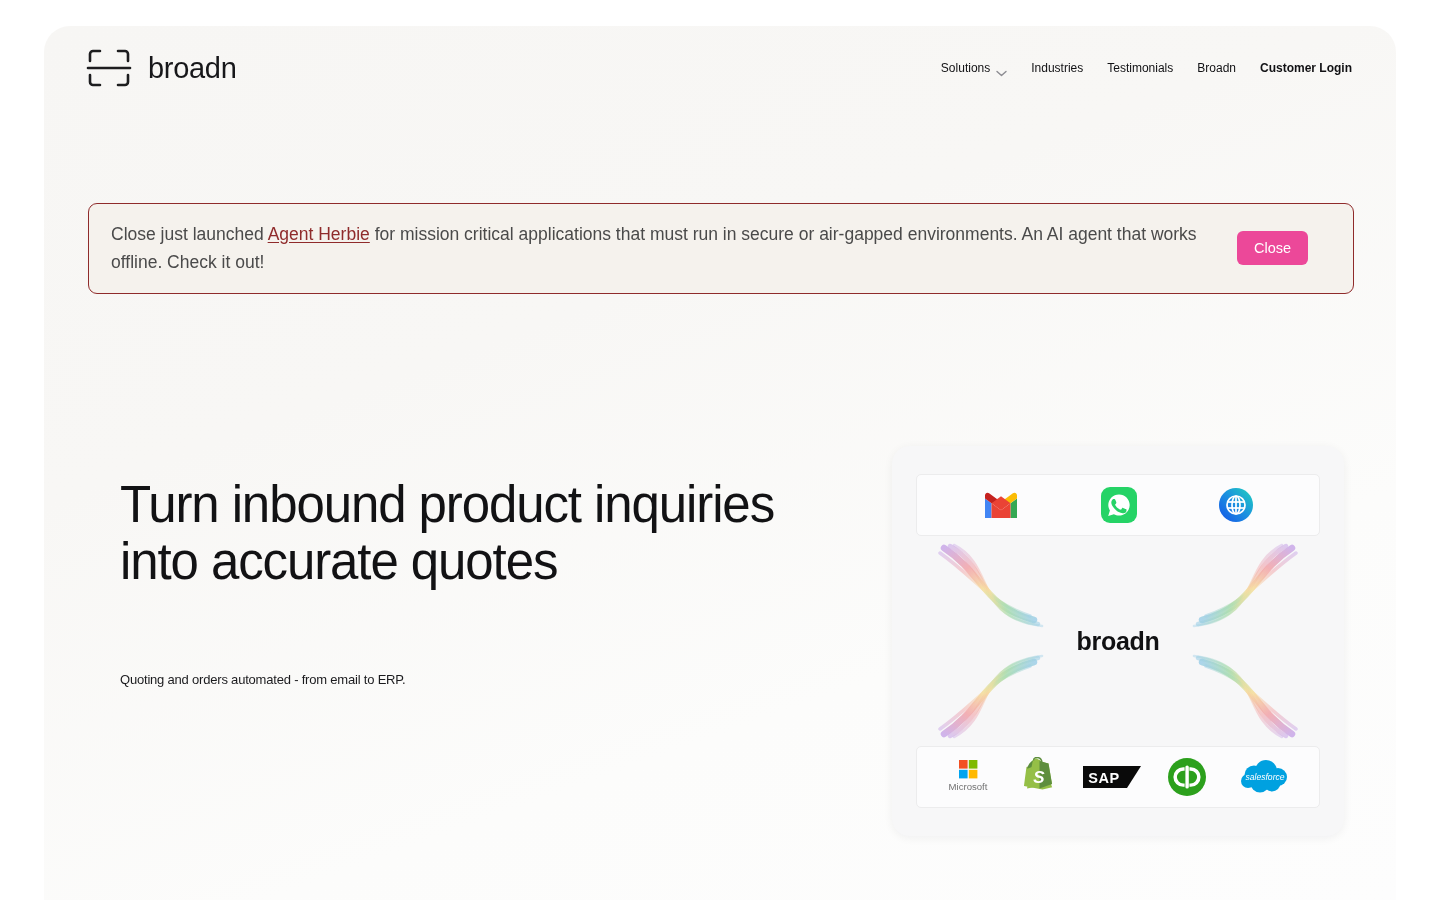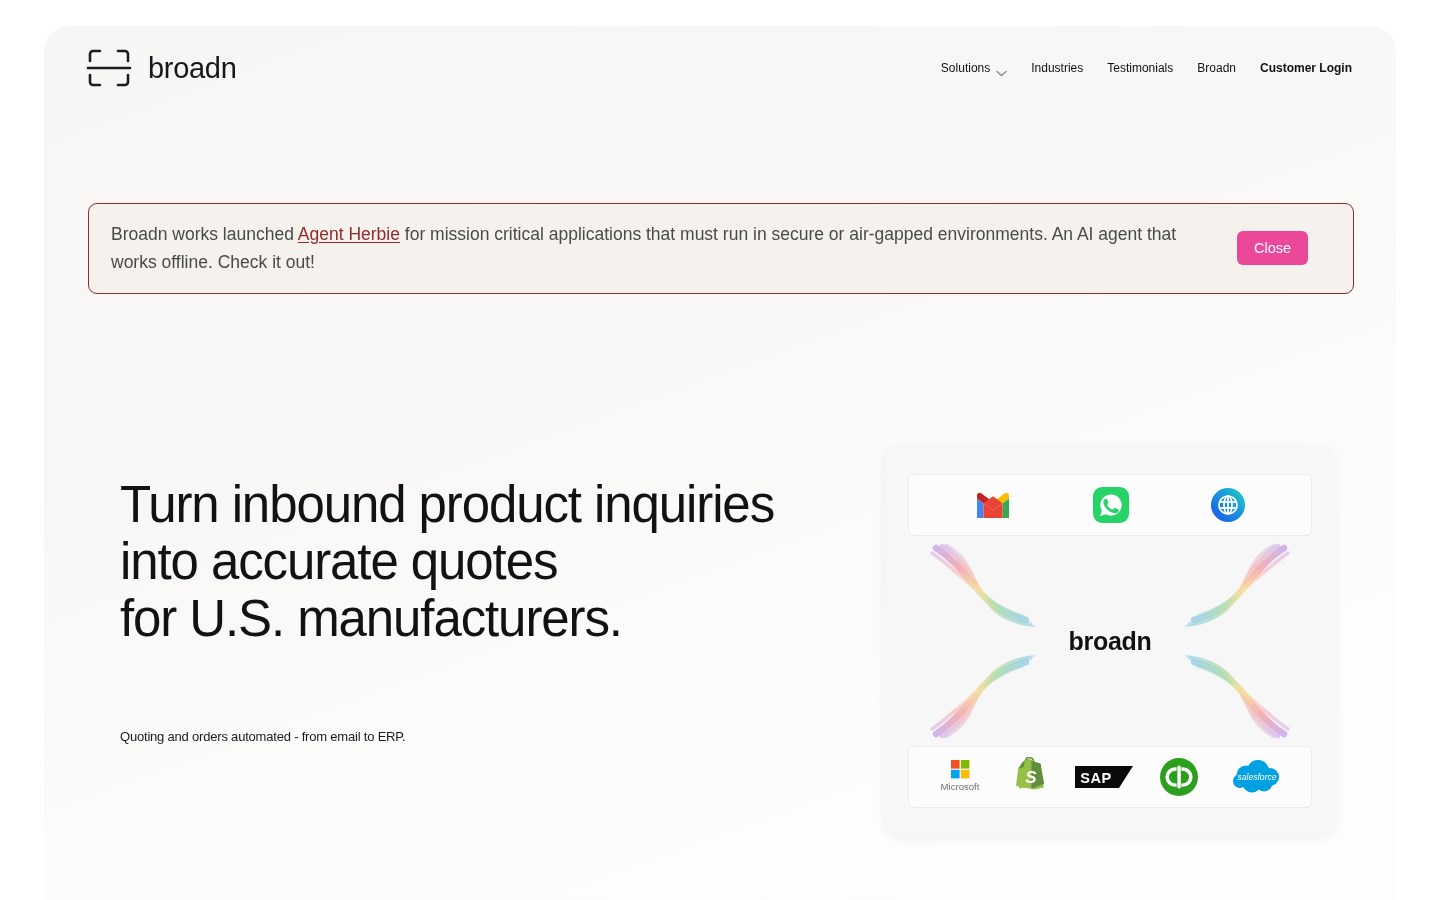--- a/index.html
+++ b/index.html
@@ -81,21 +81,21 @@
     background: #ec4899; color: #ffffff;
     border: none; border-radius: 6px;
     font-family: inherit; font-size: 14.5px;
     padding: 9px 17px; cursor: pointer;
     white-space: nowrap;
   }
 
   
   .hero {
     position: absolute;
-    left: 0; top: 420px; right: 16px;
+    left: 0; top: 420px; right: 8px;
     display: flex; align-items: flex-start;
     padding: 0 44px 0 76px;
   }
   .hero-copy { width: 690px; padding-top: 30px; }
   .hero-title {
     font-size: 51px; line-height: 1.12; font-weight: 400;
     color: #121214; letter-spacing: -1.1px;
   }
   .hero-sub {
     margin-top: 82px;
@@ -171,31 +171,30 @@
       </a>
       <a class="nav-link" href="#">Industries</a>
       <a class="nav-link" href="#">Testimonials</a>
       <a class="nav-link" href="#">Broadn</a>
       <a class="nav-link bold" href="#">Customer Login</a>
     </nav>
   </header>
 
   <div class="announce">
     <p class="announce-text">
-      <span>Broadn works launched </span><a class="announce-link" href="#">Agent Herbie</a><span> for mission critical applications that must run in secure or air-gapped environments. An AI agent that works offline. Check it out!</span>
+      <span>Close just launched </span><a class="announce-link" href="#">Agent Herbie</a><span> for mission critical applications that must run in secure or air-gapped environments. An AI agent that works offline. Check it out!</span>
     </p>
     <button class="close-btn">Close</button>
   </div>
 
   <section class="hero">
 
     <div class="hero-copy">
       <h1 class="hero-title">
         <span>Turn inbound product inquiries into accurate quotes</span><br>
-        <span>for U.S. manufacturers.</span>
       </h1>
       <p class="hero-sub">Quoting and orders automated - from email to ERP.</p>
     </div>
 
     <div class="graphic-card">
 
       <div class="channel-strip">
 
         <span class="logo-slot">
           <svg width="38" height="29" viewBox="0 0 38 29">

